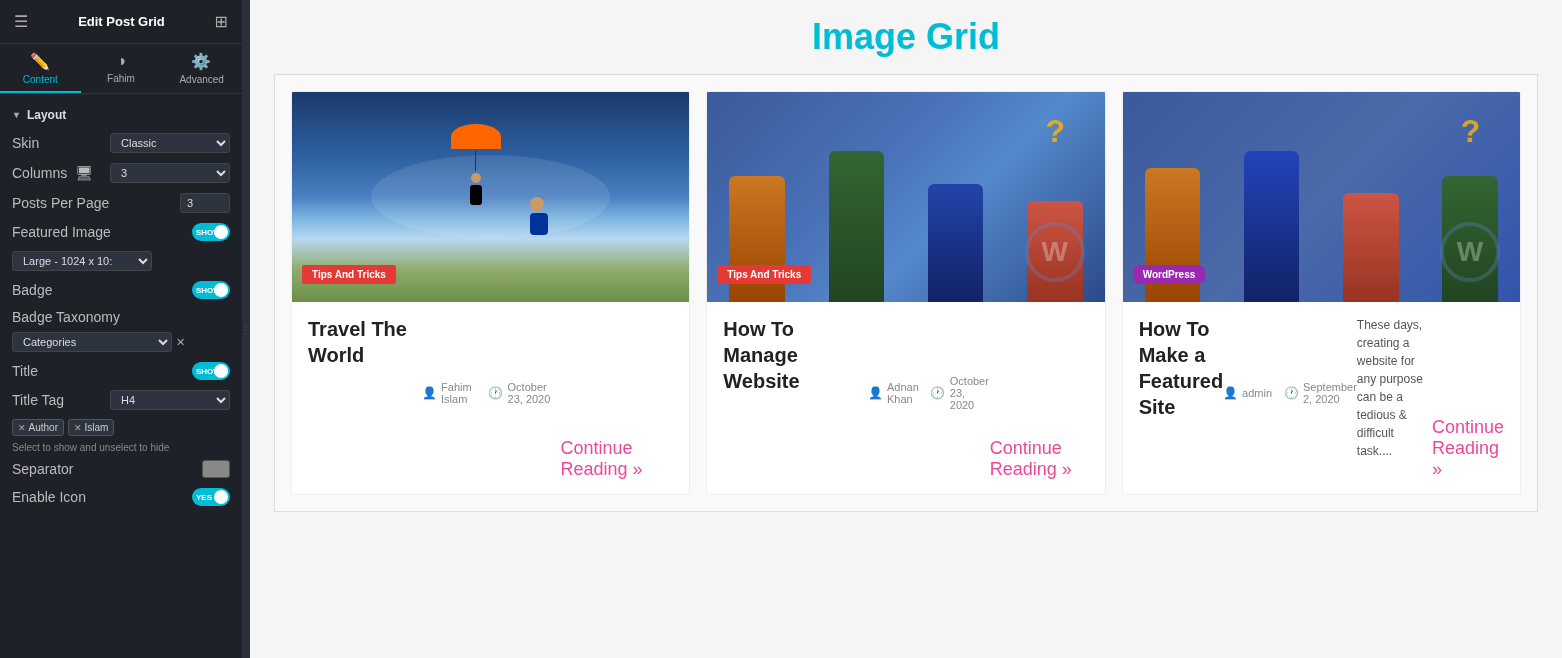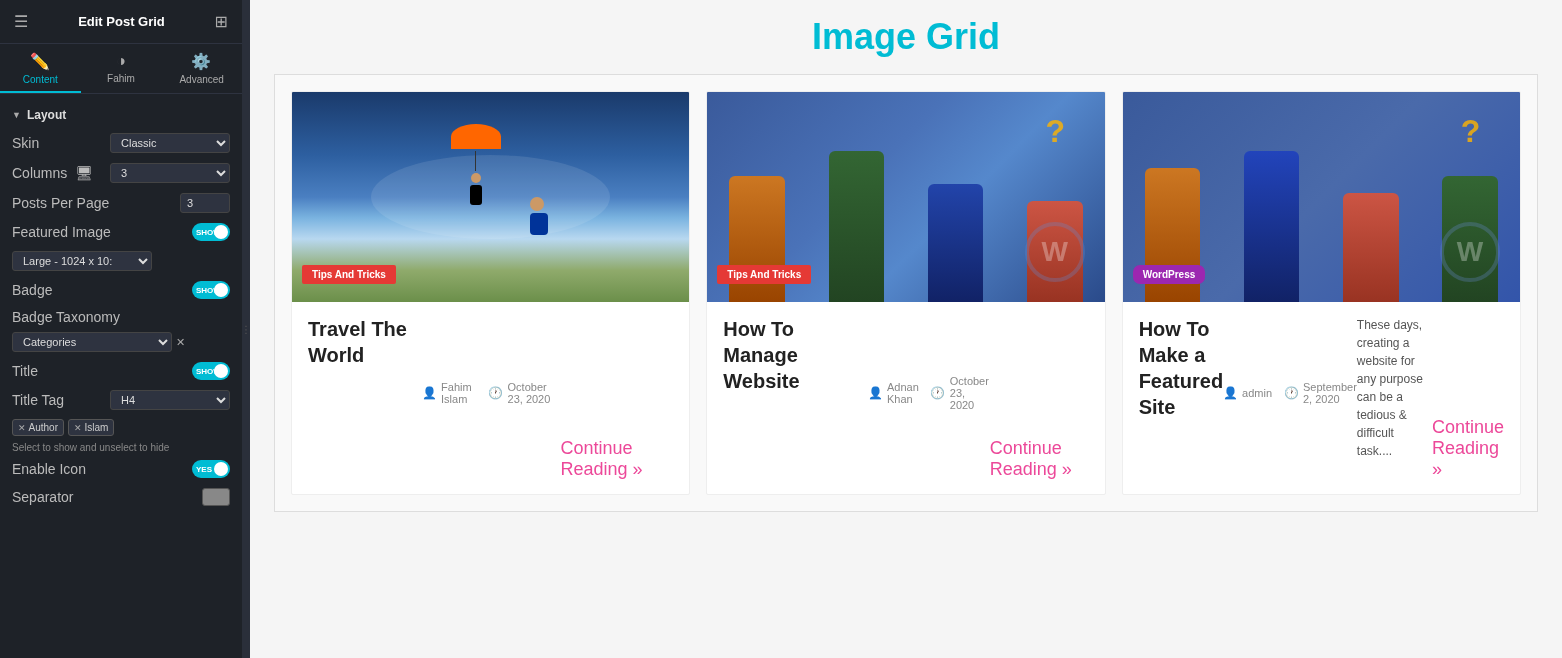--- a/index.html
+++ b/index.html
@@ -504,29 +504,29 @@
         <span>Author</span>
       </div>
       <div class="tag-badge">
         <span class="x">✕</span>
         <span>Islam</span>
       </div>
     </div>
     <div class="hint-text">Select to show and unselect to hide</div>
 
     <div class="form-row">
+      <label>Separator</label>
+      <div class="color-swatch control"></div>
+    </div>
+
+    <div class="form-row">
       <label>Enable Icon</label>
       <div class="toggle control">
         <span class="toggle-label">YES</span>
       </div>
-    </div>
-
-    <div class="form-row">
-      <label>Separator</label>
-      <div class="color-swatch control"></div>
     </div>
 
   </div>
 </div>
 
 <div class="resize-handle">⋮</div>
 
 <div class="main-content">
   <h1 class="page-title">Image Grid</h1>
 

